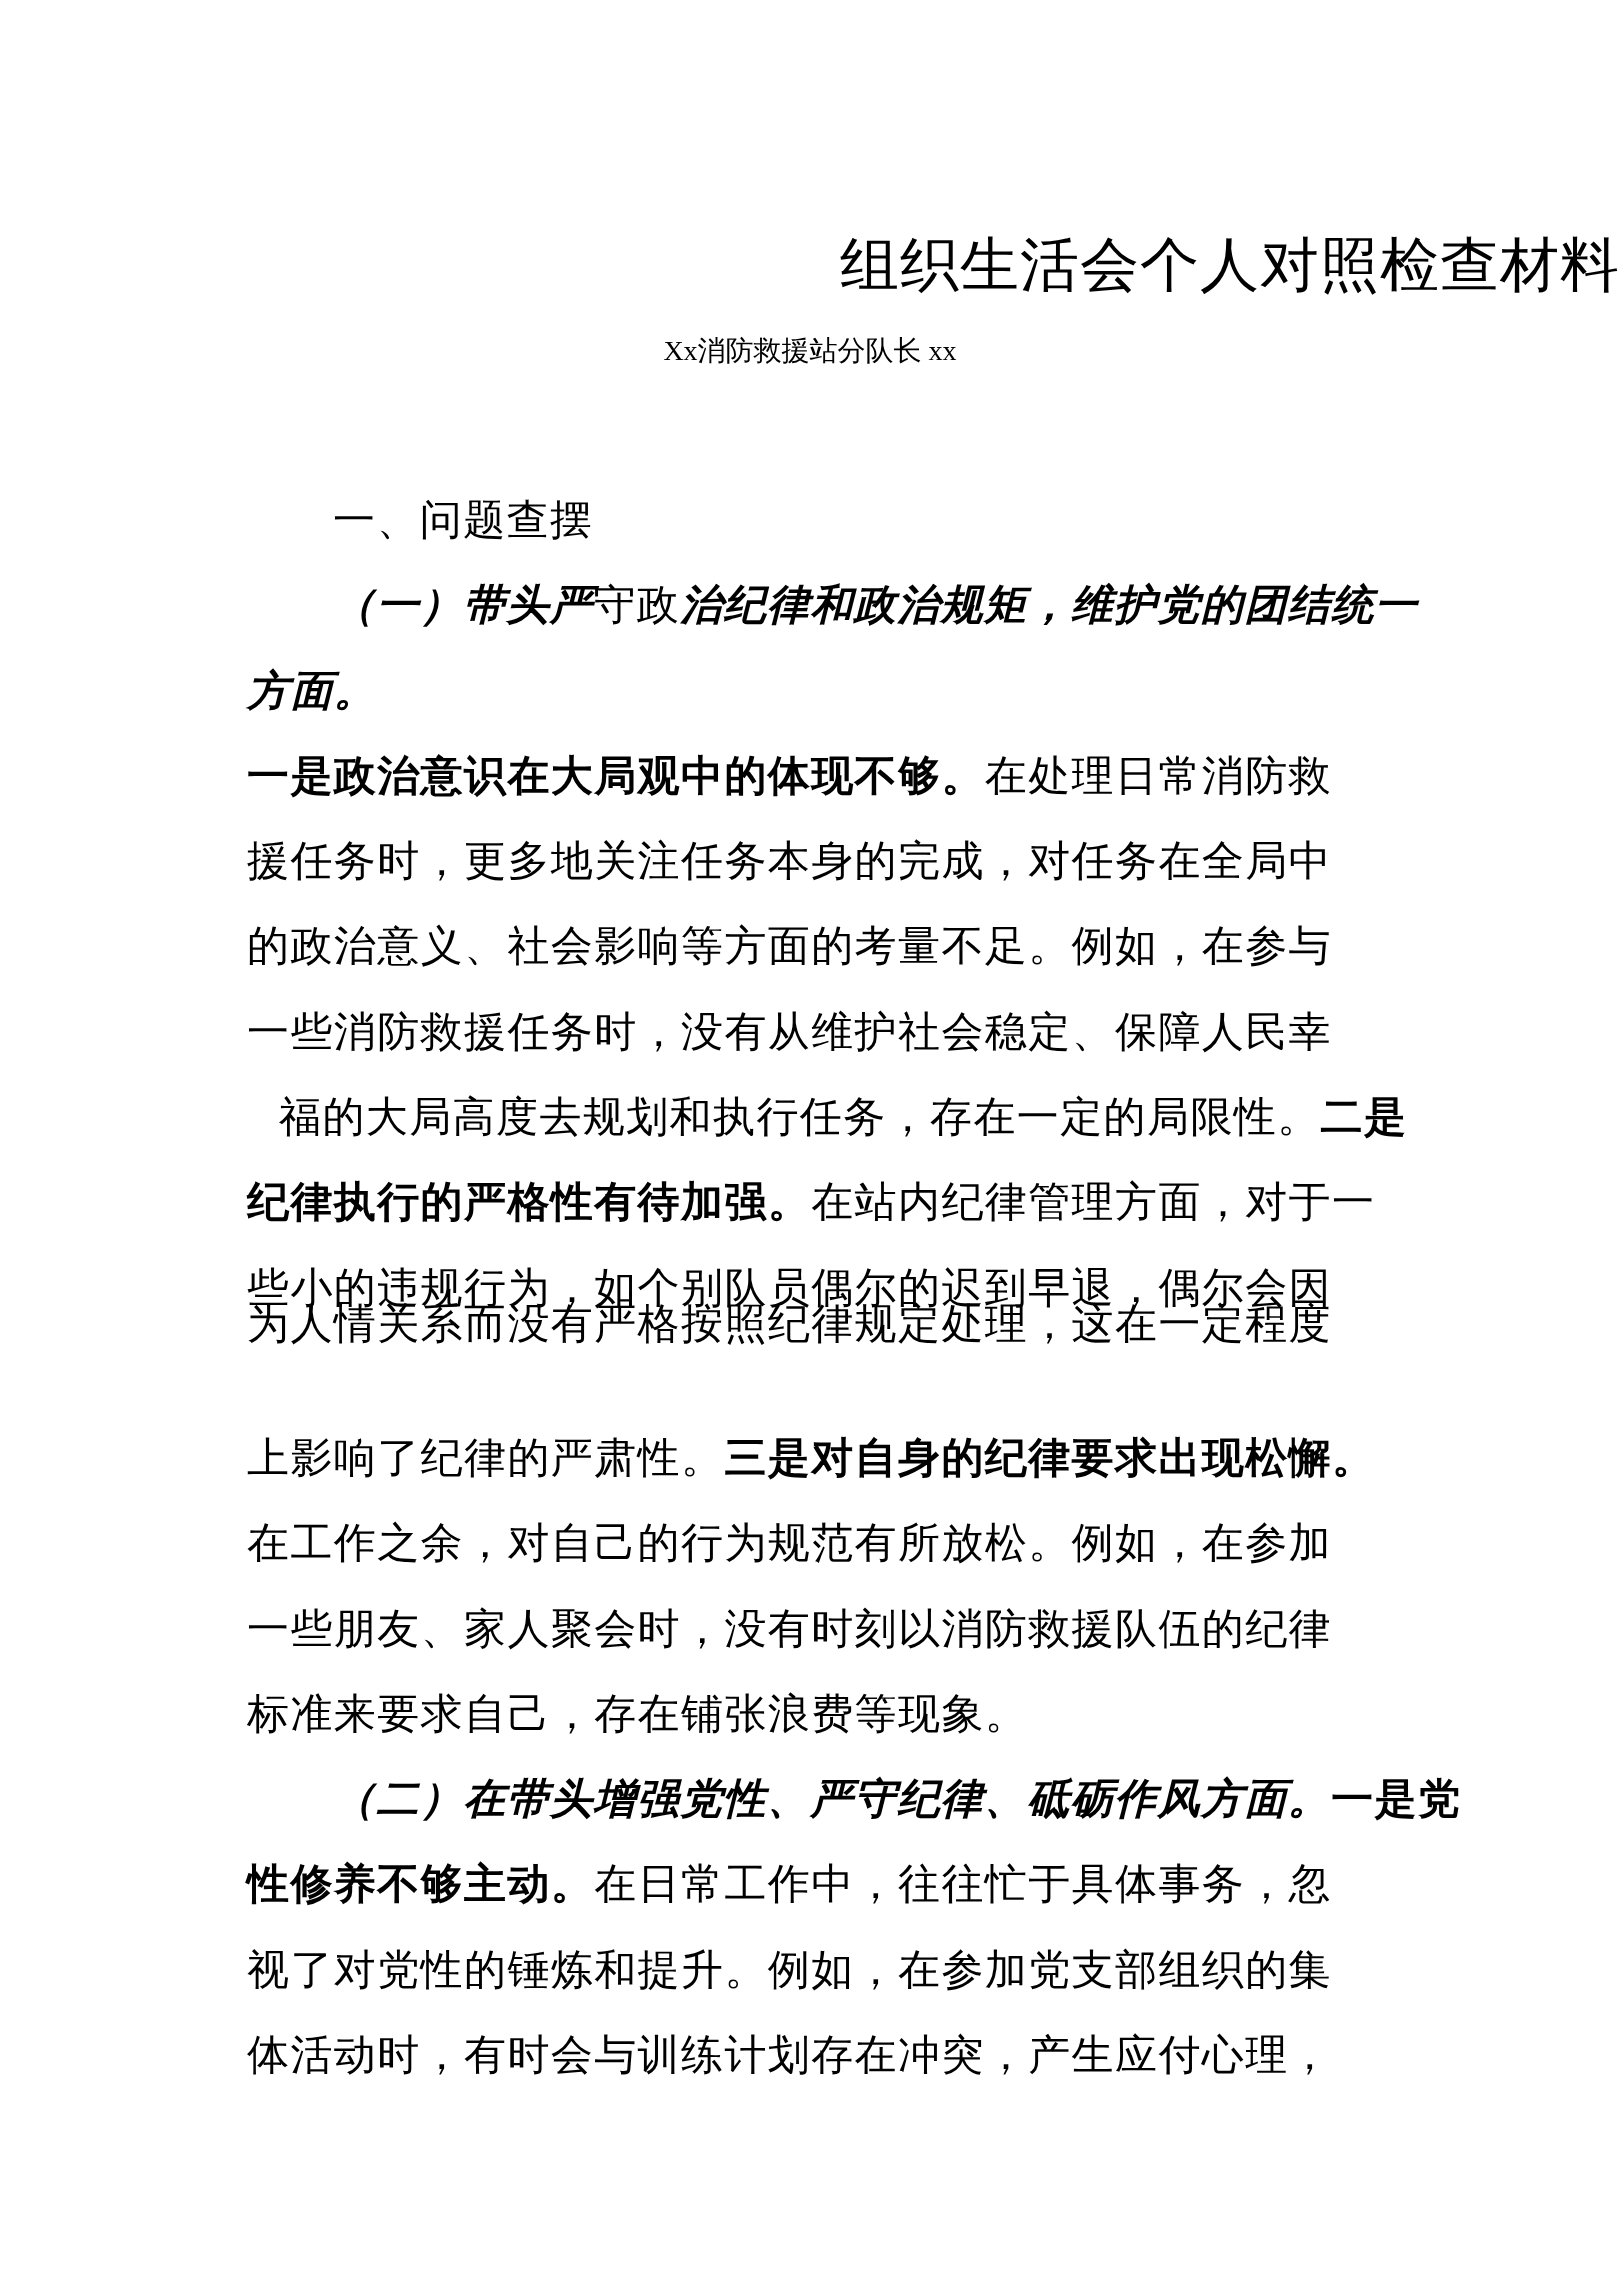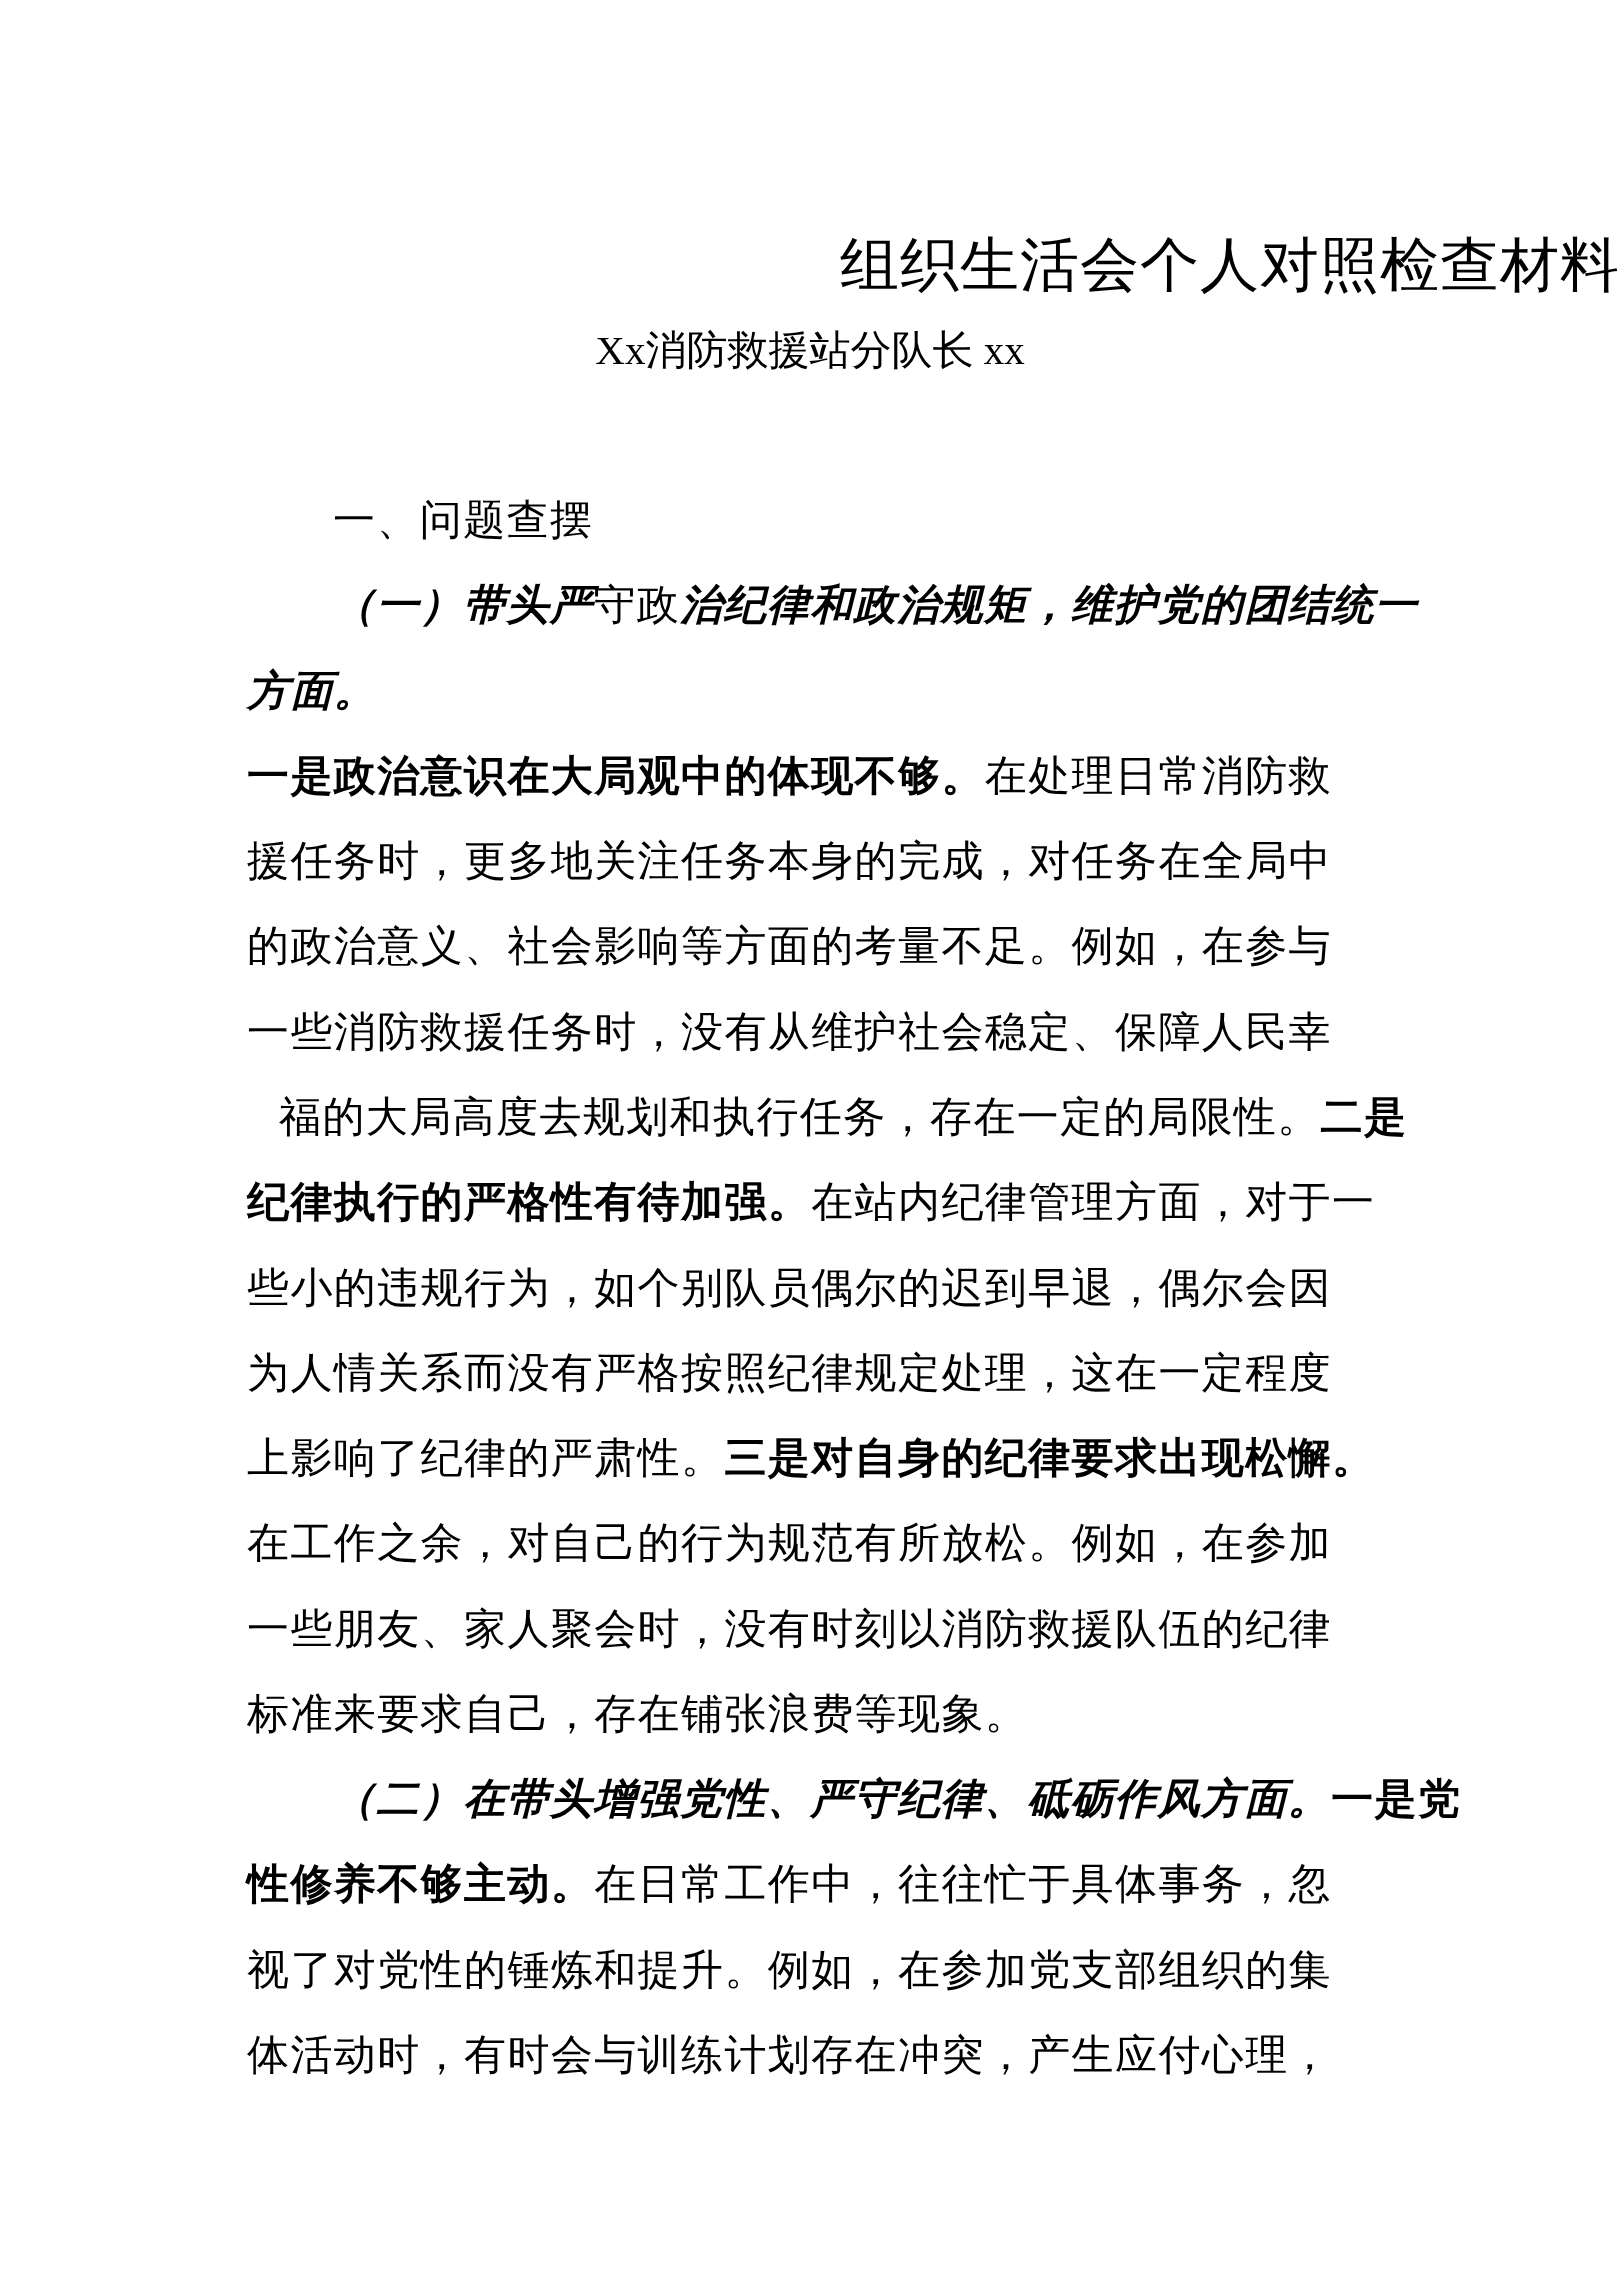--- a/index.html
+++ b/index.html
@@ -5,21 +5,21 @@
     html, body { margin: 0; padding: 0; background: #ffffff; }
     body { width: 1620px; height: 2293px; position: relative; overflow: hidden; color: #000; }
     .page { position: absolute; left: 0; top: 0; width: 1620px; height: 2293px; background: #fff; }
     .title {
       position: absolute; left: 0; width: 1620px; top: 228px; text-align: right;
       font-family: "DejaVu Sans", "Liberation Sans", sans-serif; font-size: 59px; line-height: 74px;
       letter-spacing: 1px;
     }
     .subtitle {
       position: absolute; left: 0; width: 1620px; top: 323px; text-align: center;
-      font-family: "Liberation Serif", "DejaVu Serif", serif; font-size: 41px; line-height: 55px;
+      font-family: "Liberation Serif", "DejaVu Serif", serif; font-size: 28px; line-height: 55px;
     }
     .line {
       position: absolute; left: 247px; width: 1127px; white-space: nowrap;
       font-family: "DejaVu Sans", "Liberation Sans", sans-serif; font-size: 42px; line-height: 57px;
       letter-spacing: 1.4px;
     }
     .line.indent { left: 333px; }
     .b { font-weight: bold; }
     .kai { font-family: "DejaVu Serif", "Liberation Serif", serif; font-weight: bold; font-style: italic; }
     .kai-light { font-family: "DejaVu Serif", "Liberation Serif", serif; font-weight: normal; }
@@ -47,21 +47,21 @@
   </div>
   <div class="line" style="top:917px;">的政治意义、社会影响等方面的考量不足。例如，在参与</div>
   <div class="line" style="top:1003px;">一些消防救援任务时，没有从维护社会稳定、保障人民幸</div>
   <div class="line" style="top:1088px;margin-left:32px;">
     <span>福的大局高度去规划和执行任务，存在一定的局限性。</span><span class="b">二是</span>
   </div>
   <div class="line" style="top:1173px;">
     <span class="b">纪律执行的严格性有待加强。</span><span>在站内纪律管理方面，对于一</span>
   </div>
   <div class="line" style="top:1259px;">些小的违规行为，如个别队员偶尔的迟到早退，偶尔会因</div>
-  <div class="line" style="top:1344px;">为人情关系而没有严格按照纪律规定处理，这在一定程度</div>
+  <div class="line" style="top:1299px;font-family:Liberation Mono, monospace;">为人情关系而没有严格按照纪律规定处理，这在一定程度</div>
   <div class="line" style="top:1429px;">
     <span>上影响了纪律的严肃性。</span><span class="b">三是对自身的纪律要求出现松懈。</span>
   </div>
   <div class="line" style="top:1514px;">在工作之余，对自己的行为规范有所放松。例如，在参加</div>
   <div class="line" style="top:1600px;">一些朋友、家人聚会时，没有时刻以消防救援队伍的纪律</div>
   <div class="line" style="top:1685px;">标准来要求自己，存在铺张浪费等现象。</div>
 
   <div class="line indent" style="top:1770px;">
     <span class="kai">（二）在带头增强党性、严守纪律、砥砺作风方面。</span><span class="b">一是党</span>
   </div>

